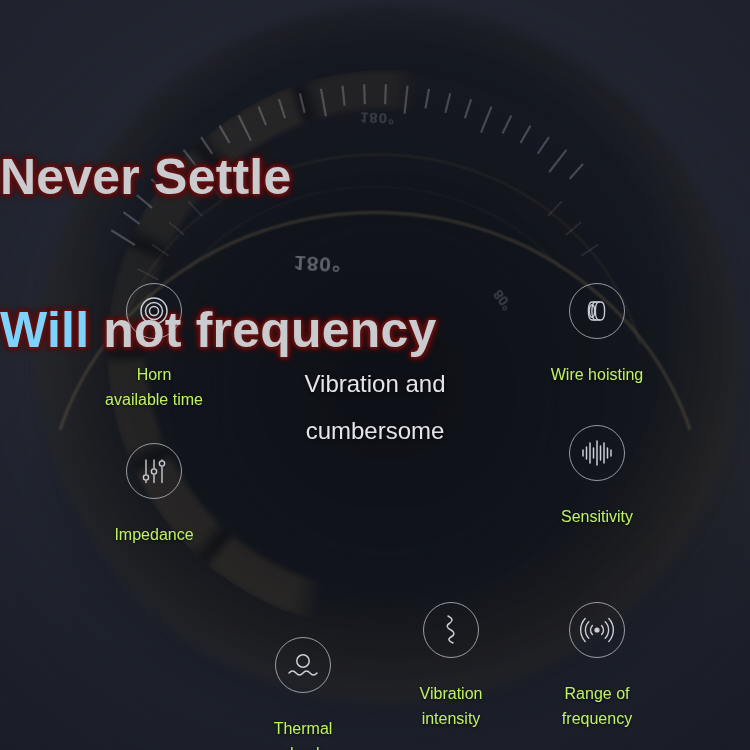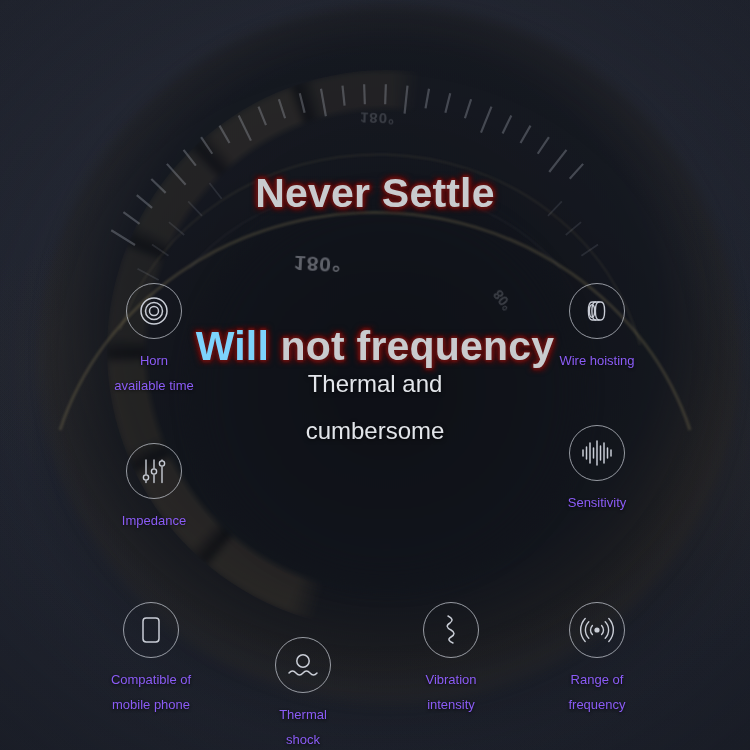--- a/index.html
+++ b/index.html
@@ -91,24 +91,23 @@
   #bg-vignette{
     position:absolute; inset:0;
     background:radial-gradient(ellipse 105% 95% at 50% 48%, rgba(0,0,0,0) 40%, rgba(14,16,22,0.35) 78%, rgba(10,12,17,0.62) 100%);
   }
 
   
   #content{ position:absolute; inset:0; }
 
   
   #headline{
-    position:absolute; left:0; right:0; top:66px;
-    text-align:center;
+    position:absolute; left:0; right:0; top:50px;
     font-weight:700;
-    font-size:41px;
+    font-size:50px;
     line-height:51px;
     letter-spacing:.2px;
     color:#c9cbce;
     text-shadow:
        0 0 2px #5d1313, 0 0 4px #611414,
        2px 0 2px #5d1313, -2px 0 2px #5d1313,
        0 2px 2px #5d1313, 0 -2px 2px #5d1313,
        3px 3px 5px rgba(90,14,14,.85), -3px 3px 5px rgba(90,14,14,.7),
        3px -3px 5px rgba(90,14,14,.7), -3px -3px 5px rgba(90,14,14,.7);
     white-space:pre;
@@ -119,23 +118,23 @@
   
   .feat{ position:absolute; text-align:center; }
   .icon-circle{
     width:56px; height:56px; margin:0 auto;
     border:1.4px solid rgba(201,205,214,0.72);
     border-radius:50%;
     display:flex; align-items:center; justify-content:center;
   }
   .icon-circle svg{ display:block; }
   .feat-label{
-    margin-top:9px;
-    color:#8b5cf6;
-    font-size:13px;
+    margin-top:23px;
+    color:#bef264;
+    font-size:16px;
     line-height:25px;
     font-weight:400;
     white-space:pre-line;
     text-shadow:0 1px 3px rgba(0,0,0,.65);
   }
 
   
   #center-caption{
     position:absolute; left:50%; top:360px;
     transform:translateX(-50%);
@@ -289,21 +288,21 @@
   <div id="bg-vignette"></div>
 </div>
 
 <div id="content">
 
   <h1 id="headline">
     <span class="hl-line">Never Settle</span>
     <span class="hl-line"><span class="hl-accent">Will</span><span> not frequency</span></span>
   </h1>
 
-  <div id="center-caption">Thermal and
+  <div id="center-caption">Vibration and
 cumbersome</div>
 
   <div class="feat" id="feat-horn">
     <div class="icon-circle">
       <svg width="34" height="34" viewBox="0 0 34 34" fill="none" stroke="#c9cdd6" stroke-width="1.5">
         <circle cx="17" cy="17" r="13"></circle>
         <circle cx="17" cy="17" r="8.5"></circle>
         <circle cx="17" cy="17" r="4.5"></circle>
       </svg>
     </div>
@@ -350,29 +349,20 @@
         <line x1="17" y1="3" x2="17" y2="27"></line>
         <line x1="20.5" y1="8" x2="20.5" y2="22"></line>
         <line x1="24" y1="5" x2="24" y2="25"></line>
         <line x1="27.5" y1="10" x2="27.5" y2="20"></line>
         <line x1="31" y1="12" x2="31" y2="18"></line>
       </svg>
     </div>
     <div class="feat-label">Sensitivity</div>
   </div>
 
-  <div class="feat" id="feat-phone">
-    <div class="icon-circle">
-      <svg width="26" height="32" viewBox="0 0 26 32" fill="none" stroke="#c9cdd6" stroke-width="1.5">
-        <rect x="5" y="4" width="16" height="24" rx="3.2"></rect>
-      </svg>
-    </div>
-    <div class="feat-label">Compatible of
-mobile phone</div>
-  </div>
 
   <div class="feat" id="feat-thermal">
     <div class="icon-circle">
       <svg width="34" height="30" viewBox="0 0 34 30" fill="none" stroke="#c9cdd6" stroke-width="1.5" stroke-linecap="round">
         <circle cx="17" cy="11" r="6.2"></circle>
         <path d="M3 23 q3.5 -4 7 0 t7 0 t7 0 t7 0"></path>
       </svg>
     </div>
     <div class="feat-label">Thermal
 shock</div>

